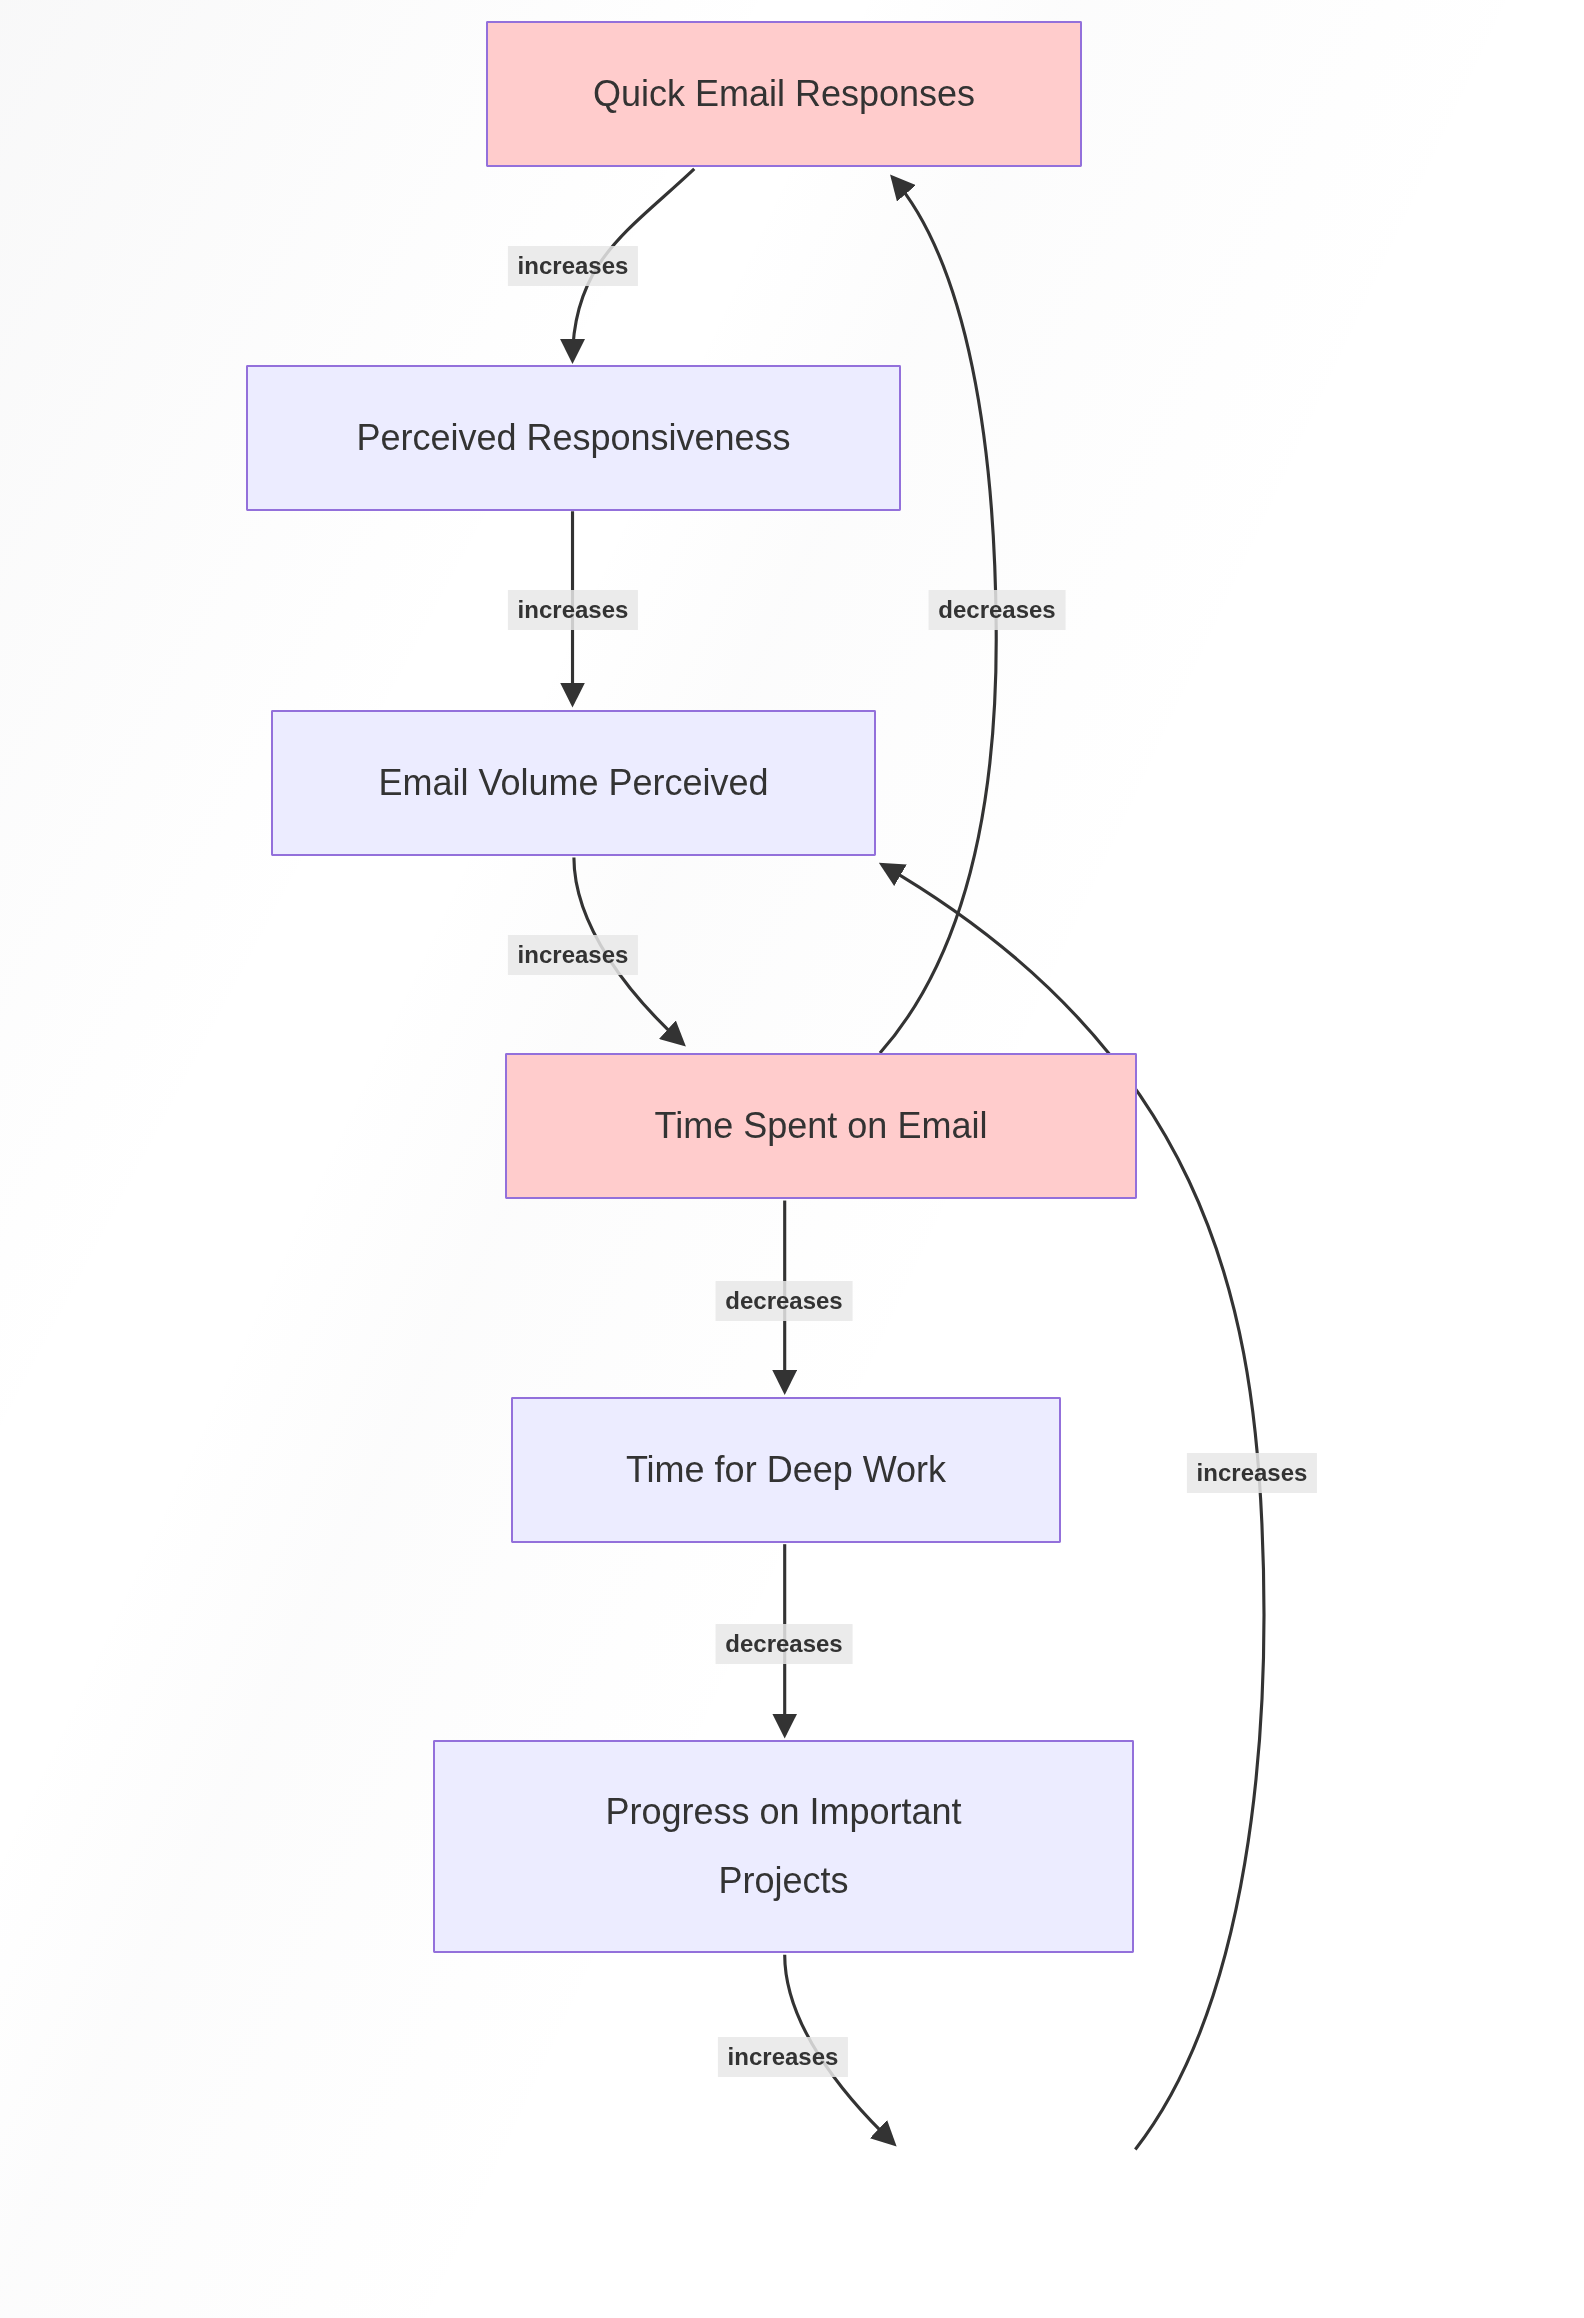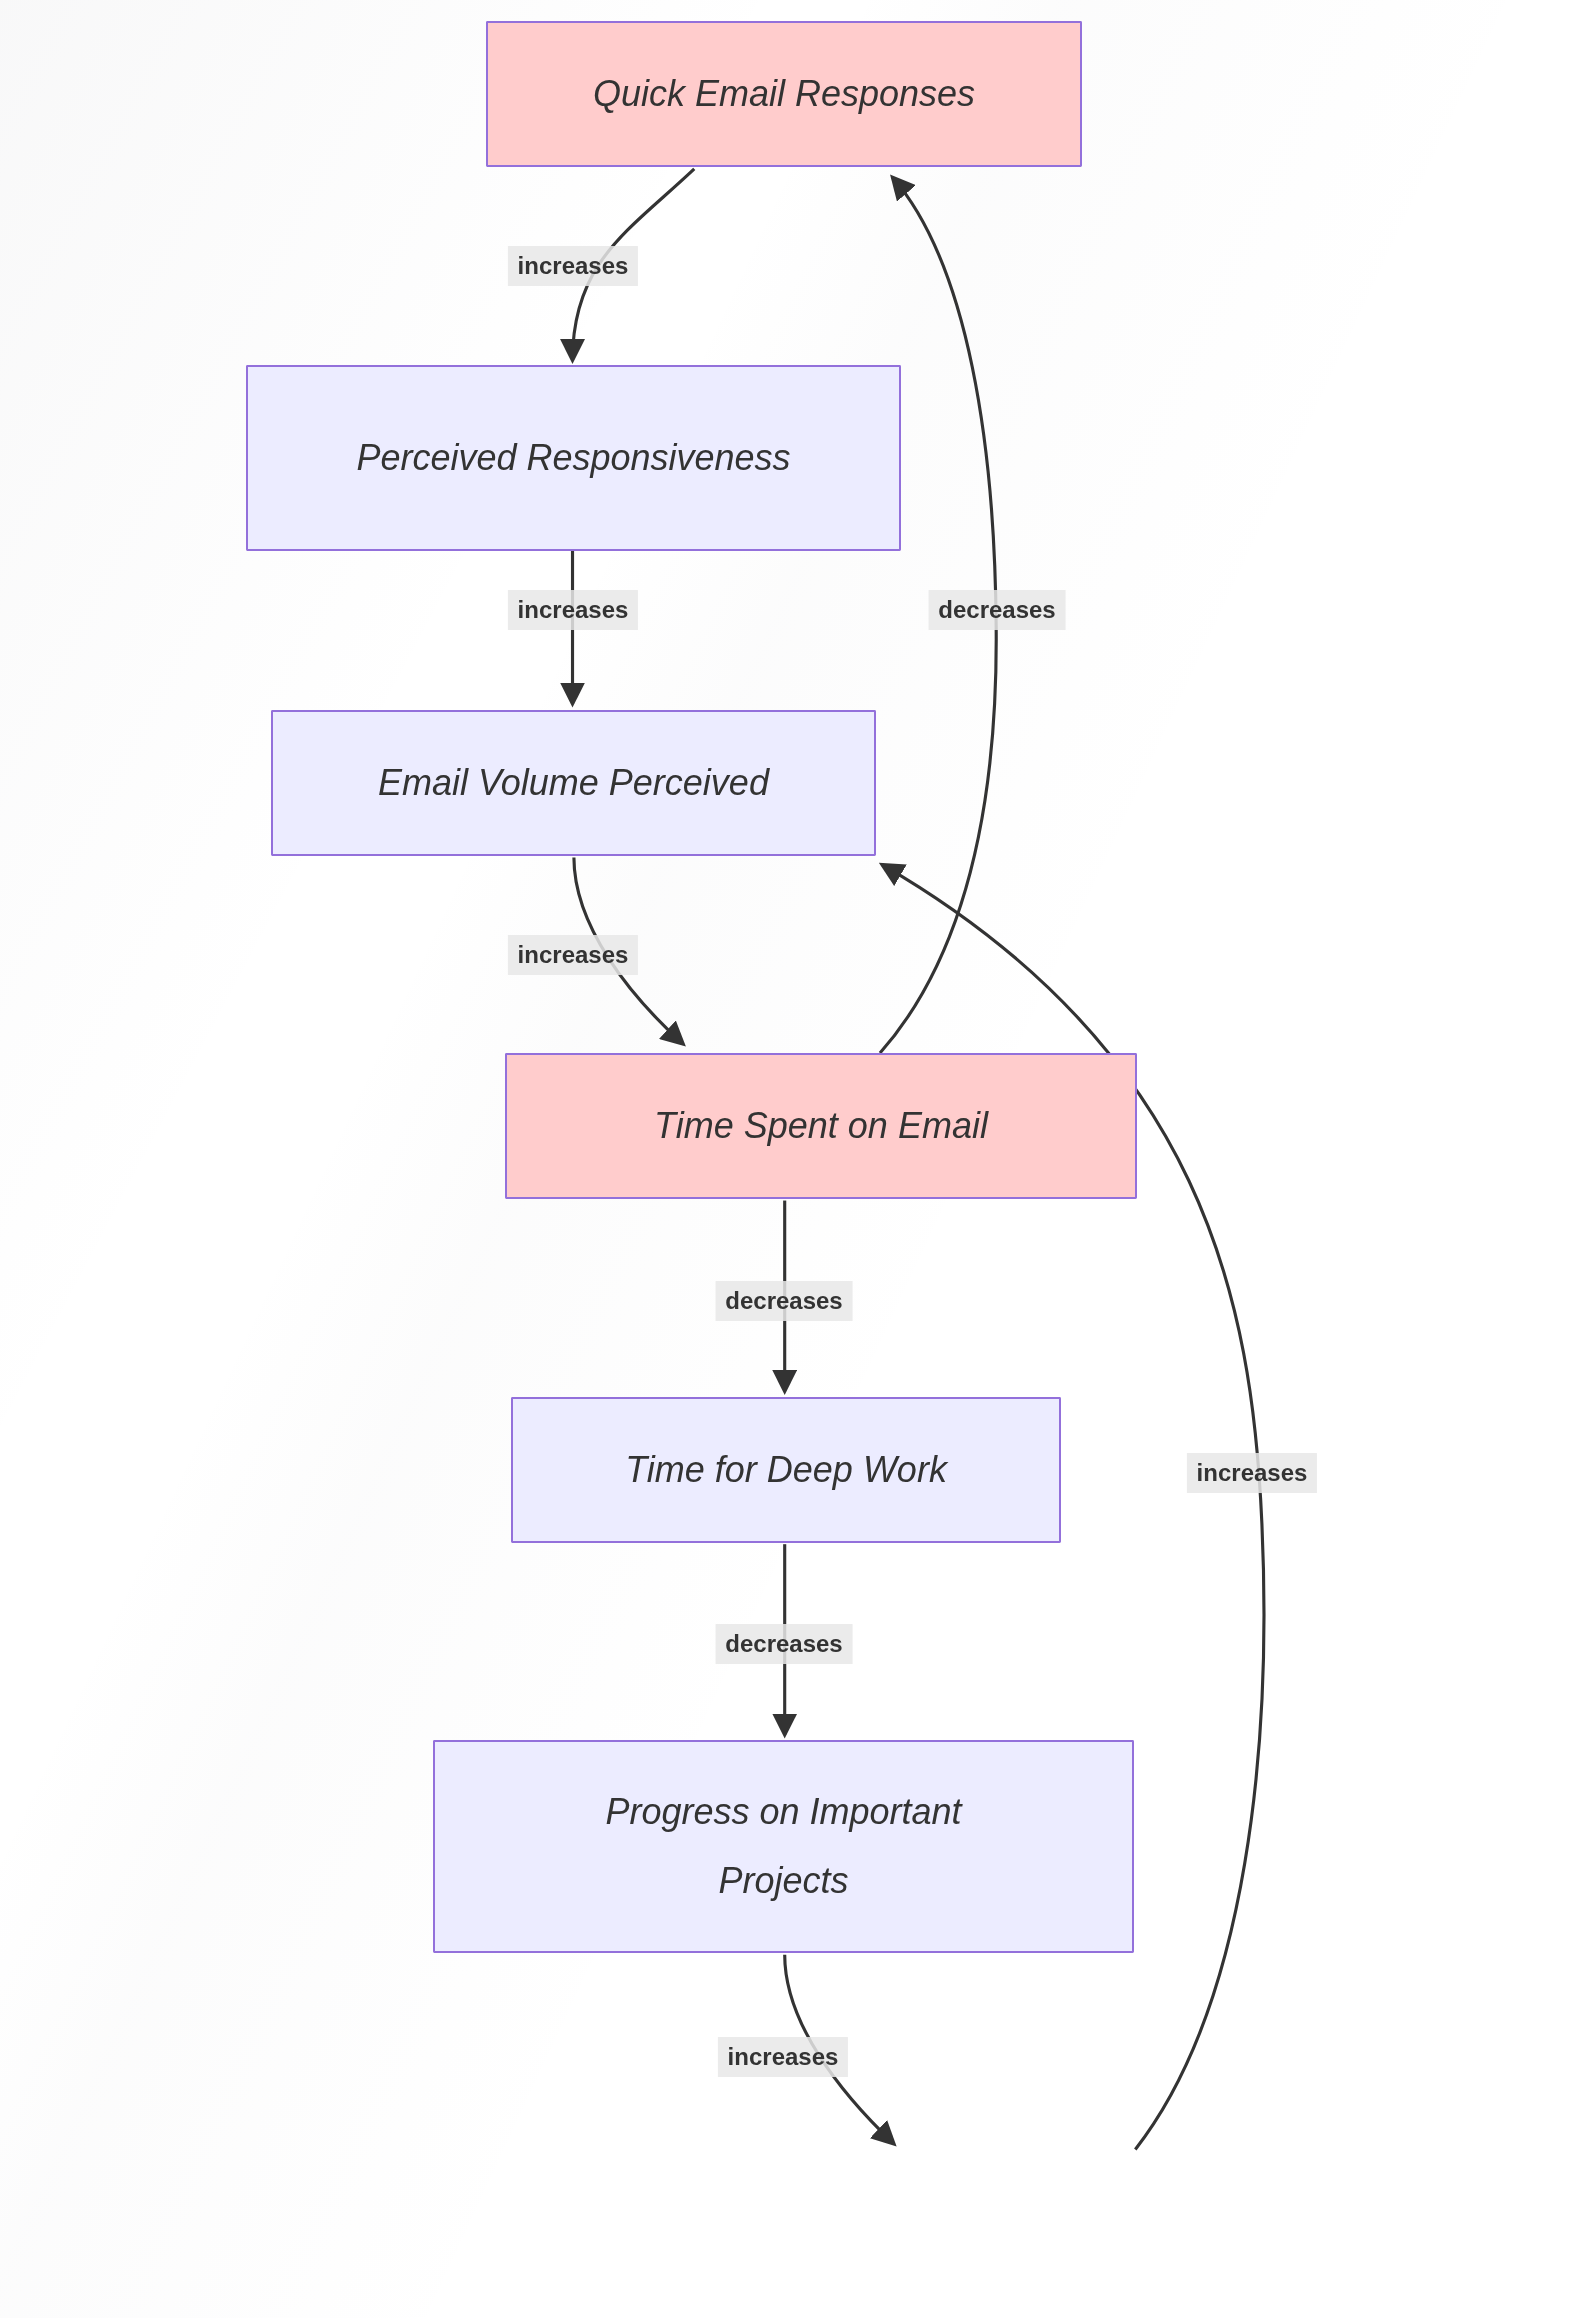--- a/index.html
+++ b/index.html
@@ -34,28 +34,27 @@
     position:absolute;
     display:flex;align-items:center;justify-content:center;
     background:var(--node-fill,#ECECFF);
     border:2.8px solid var(--node-border,#9370DB);
     border-radius:1.4px;
     color:var(--text-color,#333333);
     font-size:36px;
     line-height:1.9;
     text-align:center;
     box-sizing:border-box;
-    font-style:italic;
   }
   .node.emphasis{background:var(--highlight-fill,#FFCCCC);}
   .node .lbl{display:inline-block;}
   .node .lbl.wrap{max-width:418px;}
   
   #n0{left:486px;top:21px;width:596px;height:146px;}
-  #n1{left:246px;top:365px;width:655px;height:186px;}
+  #n1{left:246px;top:365px;width:655px;height:146px;}
   #n2{left:271px;top:710px;width:605px;height:146px;}
   #n3{left:505px;top:1053px;width:632px;height:146px;}
   #n4{left:511px;top:1397px;width:550px;height:146px;}
   #n5{left:433px;top:1740px;width:701px;height:213px;}
   #n6{left:697px;top:2151px;width:633px;height:146px;}
   
   #el0{left:573px;top:266px;}
   #el1{left:573px;top:610px;}
   #el2{left:573px;top:955px;}
   #el3{left:997px;top:610px;}

